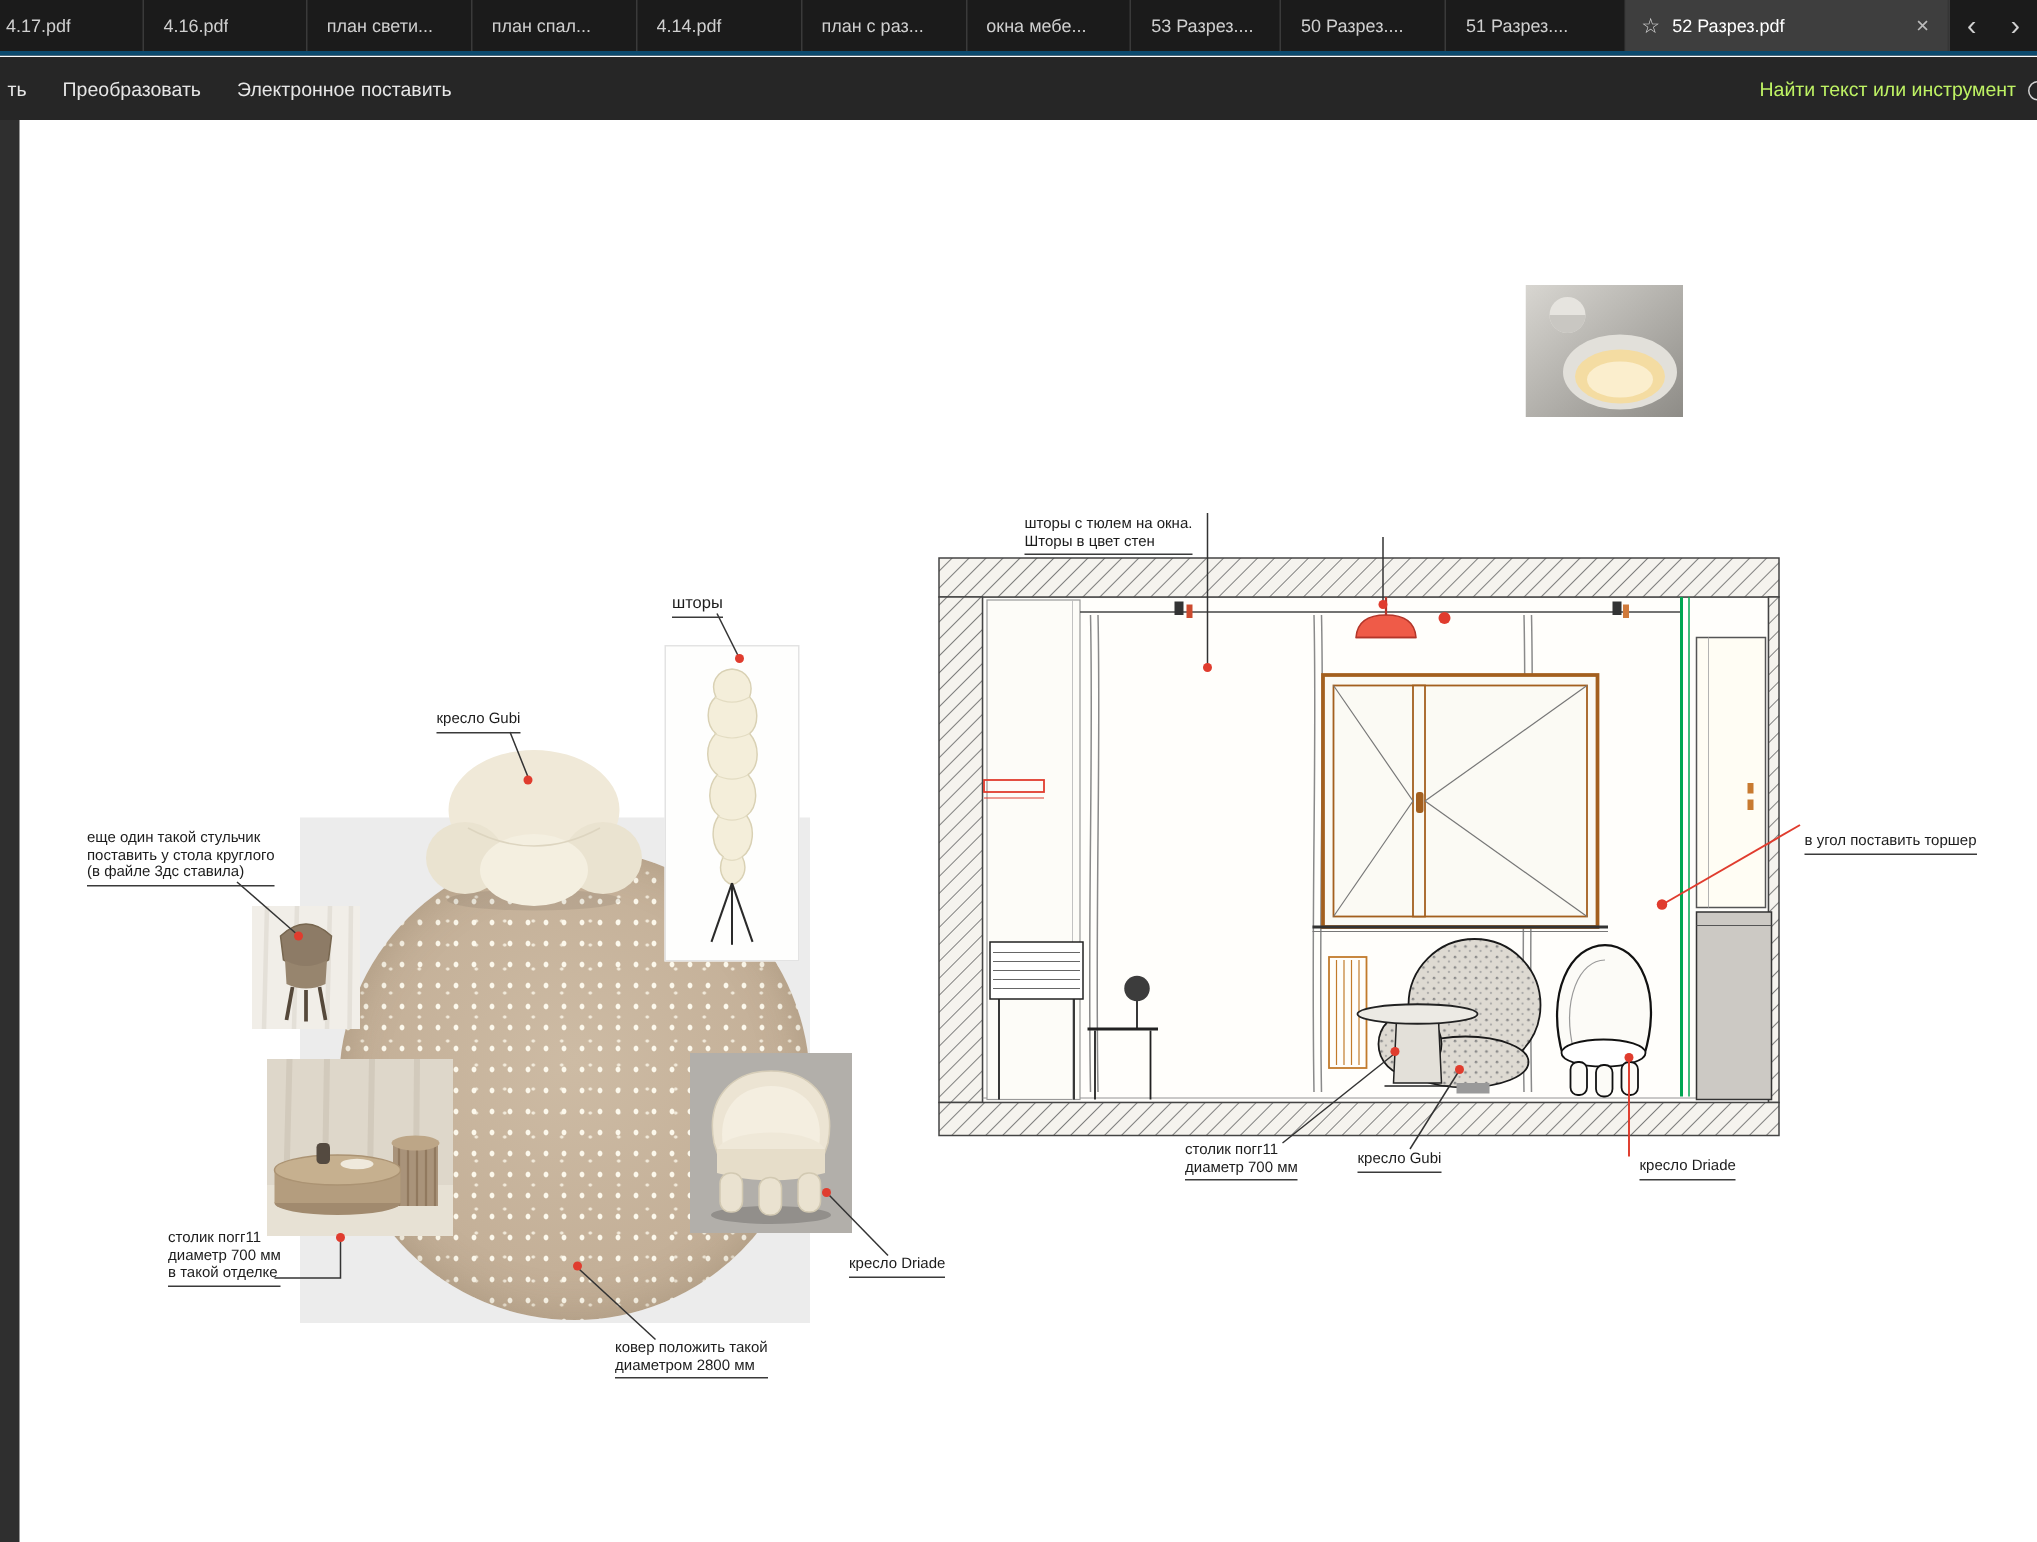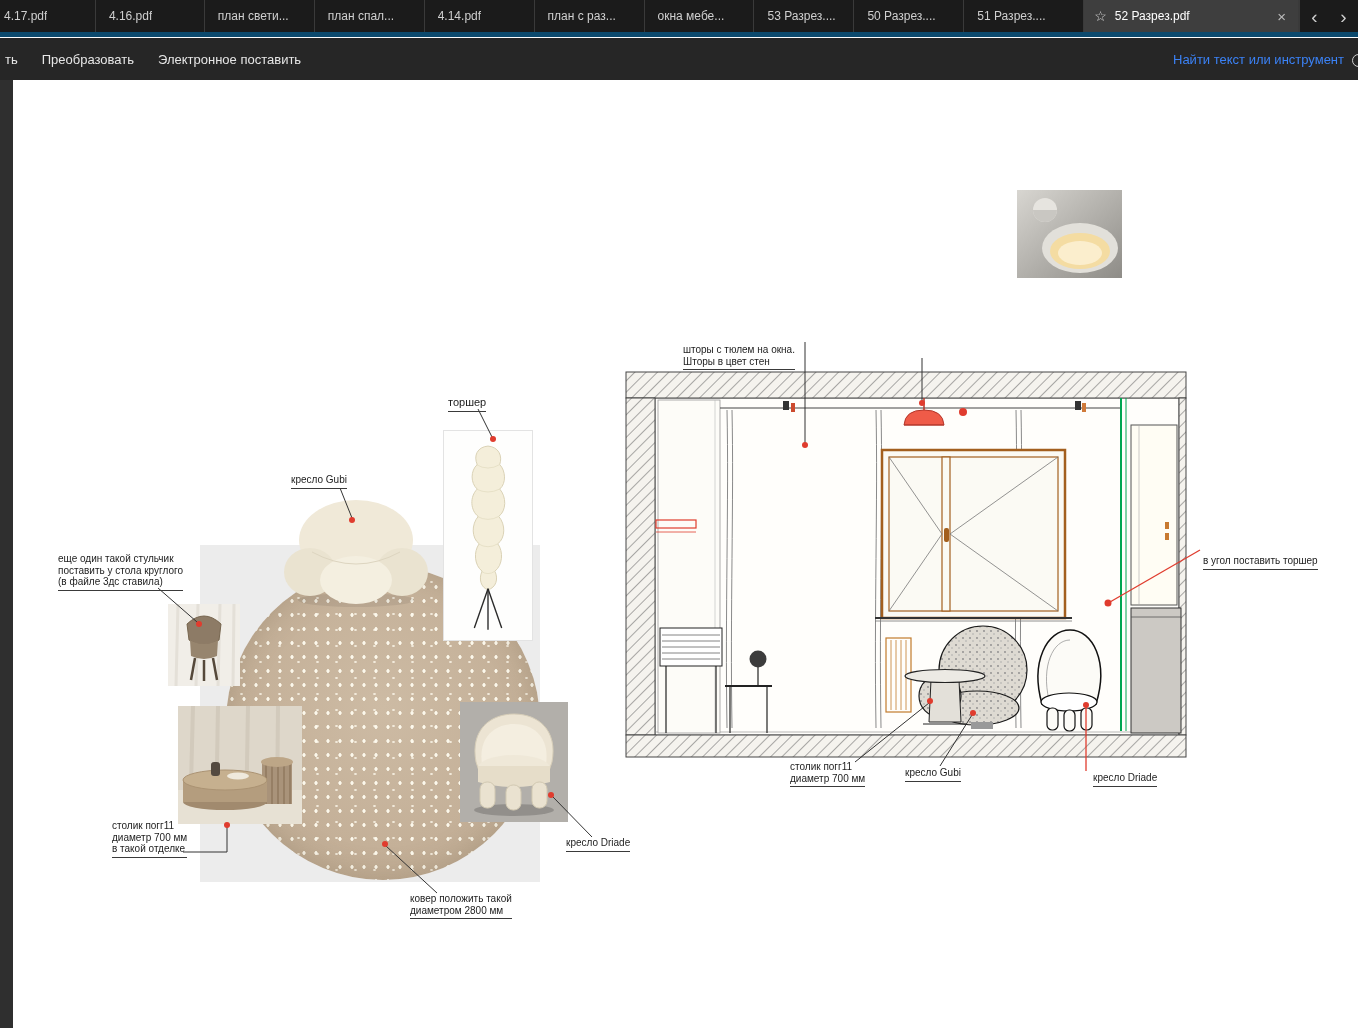--- a/index.html
+++ b/index.html
@@ -2,42 +2,42 @@
 <html><head>
 <meta charset="utf-8">
 <style>
   * { margin:0; padding:0; box-sizing:border-box; }
   html,body { width:1358px; height:1028px; overflow:hidden; background:#fff;
     font-family:"Liberation Sans", sans-serif; }
   .app { position:relative; width:1358px; height:1028px; }
 
   
   .tab-bar { position:absolute; left:0; top:0; width:1358px; height:37px;
-    background:#1b1b1b; display:flex; border-bottom:5px solid #0c4a6e; }
+    background:#1b1b1b; display:flex; border-bottom:3px solid #0c4a6e; }
   .tab { height:100%; display:flex; align-items:center; padding-left:13px;
     border-right:1px solid #3a3a3a; color:#cfcfcf; font-size:12px;
     white-space:nowrap; overflow:hidden; cursor:default; }
   .tab:first-child { padding-left:4px; }
   .tab.active { background:#3e3e3e; color:#fff; padding-left:10px; }
   .tab-label { overflow:hidden; text-overflow:ellipsis; }
   .star { font-size:14px; color:#d8d8d8; margin-right:8px; }
   .close { margin-left:auto; margin-right:12px; color:#bbb; font-size:15px; }
   .tab-nav { margin-left:auto; display:flex; align-items:center; height:100%;
     border-left:1px solid #3a3a3a; }
   .nav-btn { background:none; border:none; color:#d0d0d0; font-size:19px;
     width:29px; height:100%; cursor:pointer; line-height:1; }
 
   
   .toolbar { position:absolute; left:0; top:38px; width:1358px; height:42px;
     background:#262626; display:flex; align-items:center; color:#e6e6e6;
     font-size:13px; overflow:hidden; }
   .tb-left { display:flex; gap:24px; margin-left:5px; }
   .tb-item { cursor:pointer; white-space:nowrap; }
   .tb-right { margin-left:auto; display:flex; align-items:flex-end; gap:8px;
-    color:#3b82f6; }
+    color:#bef264; }
   .search-circle { width:13px; height:13px; border:1.6px solid #cfcfcf;
     border-radius:50%; display:inline-block; margin-right:-7px; }
 
   
   .doc-area { position:absolute; left:0; top:80px; width:1358px; height:948px;
     background:#ffffff; }
   .left-strip { position:absolute; left:0; top:0; width:13px; height:948px;
     background:#2f2f2f; }
 
   .gray-panel { position:absolute; left:200px; top:465px; width:340px;
@@ -403,21 +403,21 @@
           <circle cx="385" cy="764" r="3"></circle>
         <circle cx="922" cy="323" r="3"></circle>
           <circle cx="805" cy="365" r="3"></circle>
         <circle cx="1108" cy="523" r="3"></circle>
           <circle cx="930" cy="621" r="3"></circle>
         <circle cx="973" cy="633" r="3"></circle>
           <circle cx="1086" cy="625" r="3"></circle>
       </g>
     </svg>
 
-    <div class="note n-torsher">торшер</div>
+    <div class="note n-torsher">шторы</div>
     <div class="note n-gubi-l">кресло Gubi</div>
     <div class="note n-chair">еще один такой стульчик
 поставить у стола круглого
 (в файле 3дс ставила)</div>
     <div class="note n-table-l">столик погг11
 диаметр 700 мм
 в такой отделке</div>
     <div class="note n-driade-l">кресло Driade</div>
     <div class="note n-rug">ковер положить такой
 диаметром 2800 мм</div>

